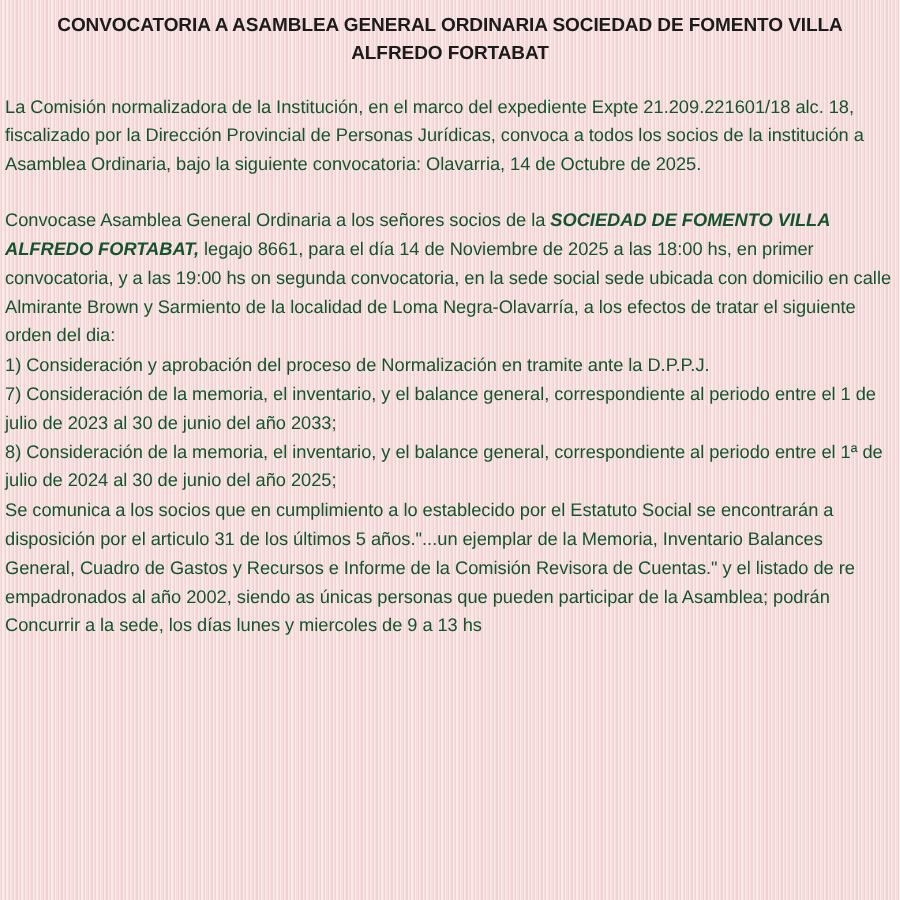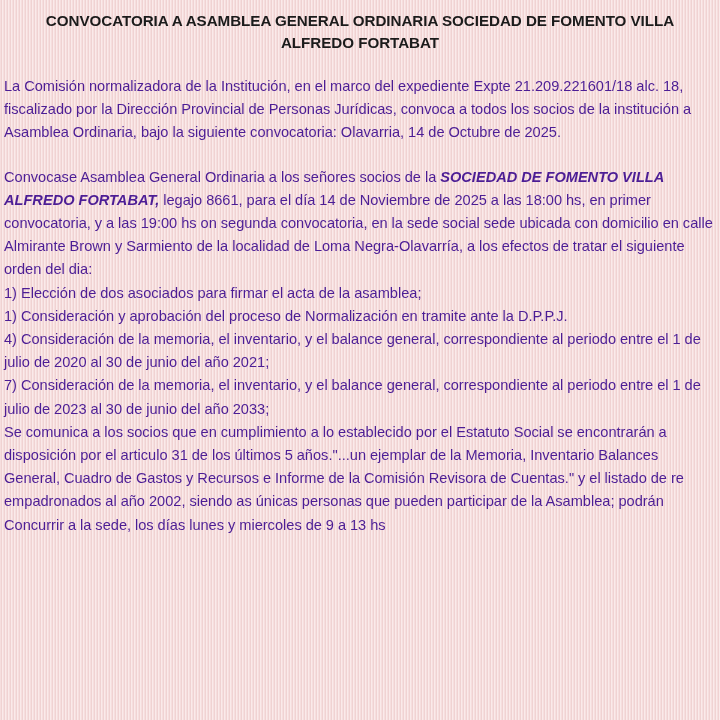--- a/index.html
+++ b/index.html
@@ -45,21 +45,21 @@
     box-sizing: border-box;
   }
 
   .body-block {
     padding: 0 4px 0 4px;
     box-sizing: border-box;
   }
 
   .para {
     font-size: 14.6px;
-    color: #4c1d95;
+    color: #14532d;
     line-height: 23.2px;
     margin: 0;
     text-align: left;
     white-space: pre-wrap;
     word-spacing: -0.1px;
   }
 
   .para.spaced-top {
     margin-top: 21px;
   }
@@ -79,21 +79,20 @@
 <div id="page">
 
   <h1 class="doc-title">CONVOCATORIA A ASAMBLEA GENERAL ORDINARIA SOCIEDAD DE FOMENTO VILLA ALFREDO FORTABAT</h1>
 
   <div class="body-block">
 
     <p class="para spaced-top">La Comisión normalizadora de la Institución, en el marco del expediente Expte 21.209.221601/18 alc. 18, fiscalizado por la Dirección Provincial de Personas Jurídicas, convoca a todos los socios de la institución a Asamblea Ordinaria, bajo la siguiente convocatoria: Olavarria, 14 de Octubre de 2025.</p>
 
     <p class="para spaced-top"><span>Convocase Asamblea General Ordinaria a los señores socios de la </span><span class="bi">SOCIEDAD DE FOMENTO VILLA ALFREDO FORTABAT,</span><span> legajo 8661, para el día 14 de Noviembre de 2025 a las 18:00 hs, en primer convocatoria, y a las 19:00 hs on segunda convocatoria, en la sede social sede ubicada con domicilio en calle Almirante Brown y Sarmiento de la localidad de Loma Negra-Olavarría, a los efectos de tratar el siguiente orden del dia:</span></p>
 
-    <p class="para tight">1) Elección de dos asociados para firmar el acta de la asamblea;</p>
     <p class="para tight">1) Consideración y aprobación del proceso de Normalización en tramite ante la D.P.P.J.</p>
-    <p class="para tight">4) Consideración de la memoria, el inventario, y el balance general, correspondiente al periodo entre el 1 de julio de 2020 al 30 de junio del año 2021;</p>
     <p class="para tight">7) Consideración de la memoria, el inventario, y el balance general, correspondiente al periodo entre el 1 de julio de 2023 al 30 de junio del año 2033;</p>
+    <p class="para tight">8) Consideración de la memoria, el inventario, y el balance general, correspondiente al periodo entre el 1ª de julio de 2024 al 30 de junio del año 2025;</p>
 
     <p class="para tight">Se comunica a los socios que en cumplimiento a lo establecido por el Estatuto Social se encontrarán a disposición por el articulo 31 de los últimos 5 años."...un ejemplar de la Memoria, Inventario Balances General, Cuadro de Gastos y Recursos e Informe de la Comisión Revisora de Cuentas." y el listado de re empadronados al año 2002, siendo as únicas personas que pueden participar de la Asamblea; podrán Concurrir a la sede, los días lunes y miercoles de 9 a 13 hs</p>
 
   </div>
 </div>
 
 </body></html>

